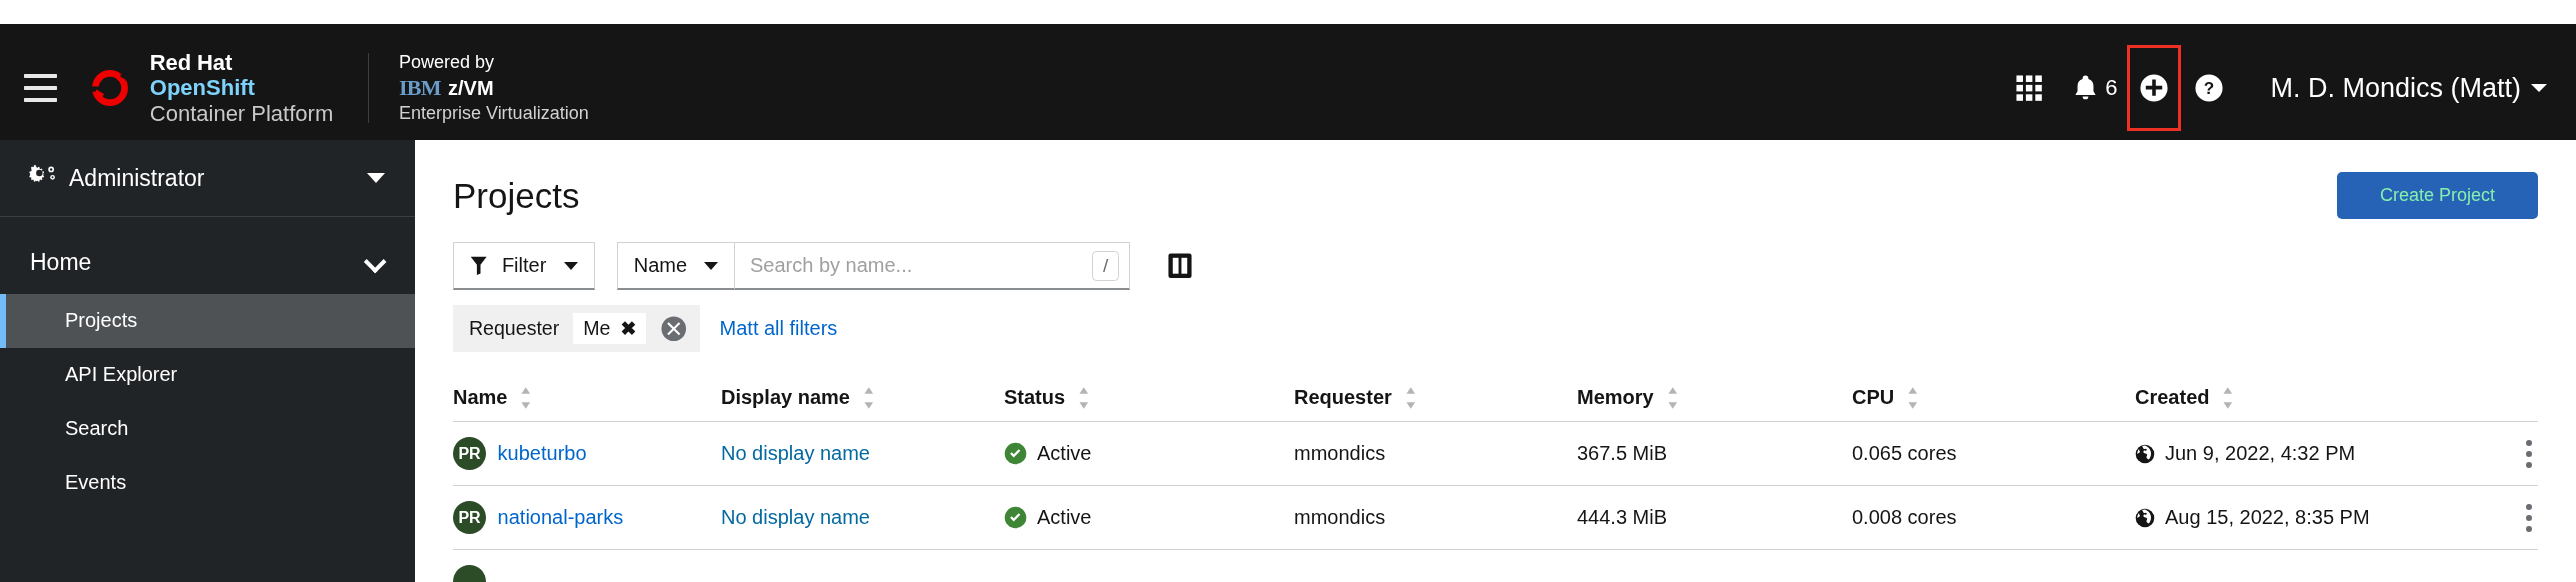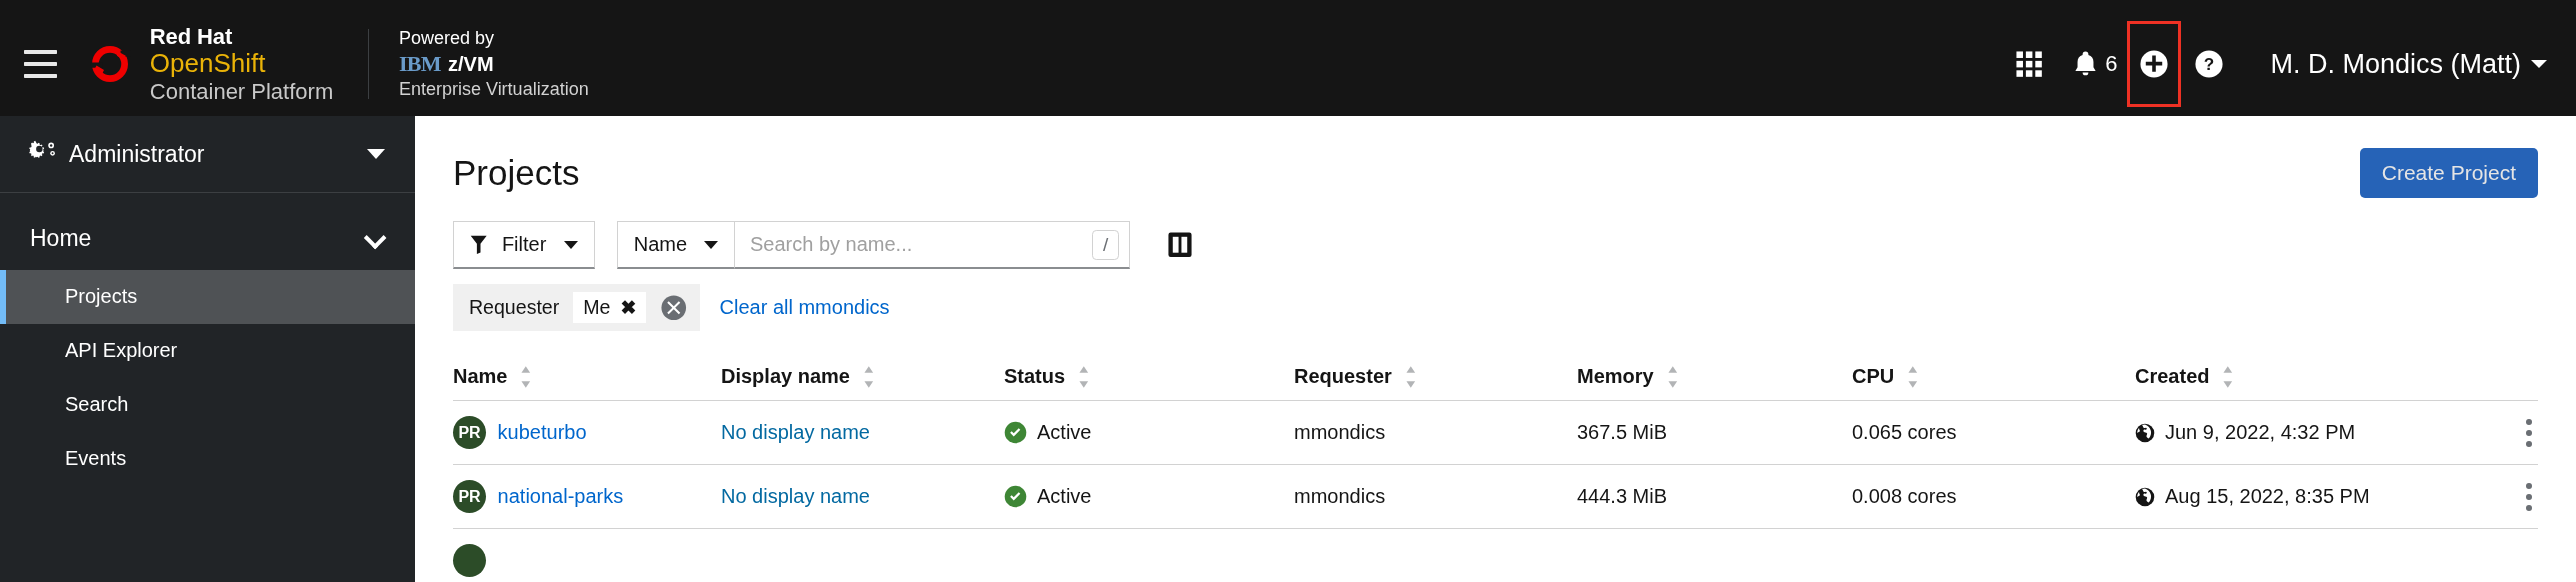--- a/index.html
+++ b/index.html
@@ -7,31 +7,31 @@
     width: 2576px; height: 583px;
     background: #fff;
     font-family: "Liberation Sans", sans-serif;
     overflow: hidden;
   }
   .app { width: 2576px; height: 583px; display: flex; flex-direction: column; }
 
   
   .masthead {
     height: 116px; background: #151515; flex: 0 0 116px;
-    display: flex; align-items: center; padding: 12px 29px 0 0; position: relative;
+    display: flex; align-items: center; padding: 12px 29px 0 0; position: relative; margin-top: 24px;
   }
   .hamburger { width: 80px; display: flex; flex-direction: column;
     align-items: center; justify-content: center; gap: 8px; cursor: pointer; flex: 0 0 80px; }
   .hamburger span { display: block; width: 33px; height: 4.3px; background: #e8e8e8; border-radius: 0.7px; }
 
   .brand { display: flex; align-items: center; gap: 16px; margin-left: 5.8px; }
   .rh-logo { width: 48px; height: 48px; flex: 0 0 48px; }
   .brand-text { display: flex; flex-direction: column; line-height: 1.14; }
   .brand-line1 { font-size: 22px; font-weight: bold; color: #fff; letter-spacing: -0.1px; }
-  .brand-line2 { font-size: 26px; font-weight: 400; color: #eab308; }
+  .brand-line2 { font-size: 22px; font-weight: 700; color: #7dd3fc; }
   .brand-line3 { font-size: 22px; font-weight: 400; color: #c9c9c9; }
 
   .divider-v { width: 0.7px; height: 70px; background: #3c3f42; margin: 0 30px 0 35px; }
 
   .powered { display: flex; flex-direction: column; line-height: 1.2; }
   .powered-top { font-size: 18px; color: #ffffff; }
   .powered-mid { display: flex; align-items: baseline; gap: 7.2px; margin: 1.4px 0; }
   .ibm-logo { font-size: 22px; font-weight: 900; color: #6a9bc9; letter-spacing: -0.7px;
     font-family: "Liberation Serif", serif; }
   .zvm { font-size: 20px; font-weight: bold; color: #fff; }
@@ -73,22 +73,22 @@
   .nav-item { height: 54px; display: flex; align-items: center; padding-left: 65px;
     color: #fff; font-size: 20px; cursor: pointer; position: relative; }
   .nav-item.active { background: #4f5255; }
   .nav-item.active::before { content: ""; position: absolute; left: 0; top: 0; bottom: 0;
     width: 5.8px; background: #73bcf7; }
 
   
   .main { flex: 1 1 auto; background: #fff; display: flex; flex-direction: column; min-width: 0; }
   .page-head { display: flex; align-items: center; padding: 32px 38px 13px 38px; }
   .page-title { font-size: 35px; font-weight: 400; color: #151515; flex: 1 1 auto; }
-  .btn-primary { background: #2663b7; color: #e5e5e5; border: none; border-radius: 5px;
-    font-size: 21px; padding: 13px 22px; cursor: pointer; font-family: "Liberation Sans", sans-serif; }
+  .btn-primary { background: #2663b7; color: #86efac; border: none; border-radius: 5px;
+    font-size: 18px; padding: 13px 43px; cursor: pointer; font-family: "Liberation Sans", sans-serif; }
 
   .toolbar { display: flex; align-items: center; padding: 10px 38px 0 38px; gap: 22px; }
   .filter-select { display: flex; align-items: center; gap: 14.5px; height: 48px;
     border: 0.7px solid #d2d2d2; border-bottom: 2.2px solid #8a8d90; background: #fff;
     padding: 0 16px; cursor: pointer; font-size: 20px; color: #151515; }
   .funnel { width: 17.4px; height: 19px; }
   .sel-caret { width: 0; height: 0; border-left: 7.2px solid transparent;
     border-right: 7.2px solid transparent; border-top: 8.7px solid #151515; margin-left: 2.9px; }
 
   .search-group { display: flex; align-items: stretch; height: 48px; }
@@ -311,21 +311,21 @@
           <span class="chip-label">Requester</span>
           <span class="chip">
             <span>Me</span>
             <span class="chip-x">✖</span>
           </span>
           <svg class="chip-clear" viewBox="0 0 38 38">
             <circle cx="19" cy="19" r="17" fill="#6a6e73"></circle>
             <path fill="#ffffff" d="M12 10l7 7 7-7 2 2-7 7 7 7-2 2-7-7-7 7-2-2 7-7-7-7z"></path>
           </svg>
         </div>
-        <span class="link-blue">Clear all mmondics</span>
+        <span class="link-blue">Matt all filters</span>
       </div>
 
       <div class="table">
 
         <div class="thead">
           <div class="trow">
             <div class="th c-name">
               <span>Name</span>
               <svg class="sort-icon" viewBox="0 0 16 30">
                 <path fill="#8a8d90" d="M8 0l6 9H2zM8 30l-6-9h12z"></path>

